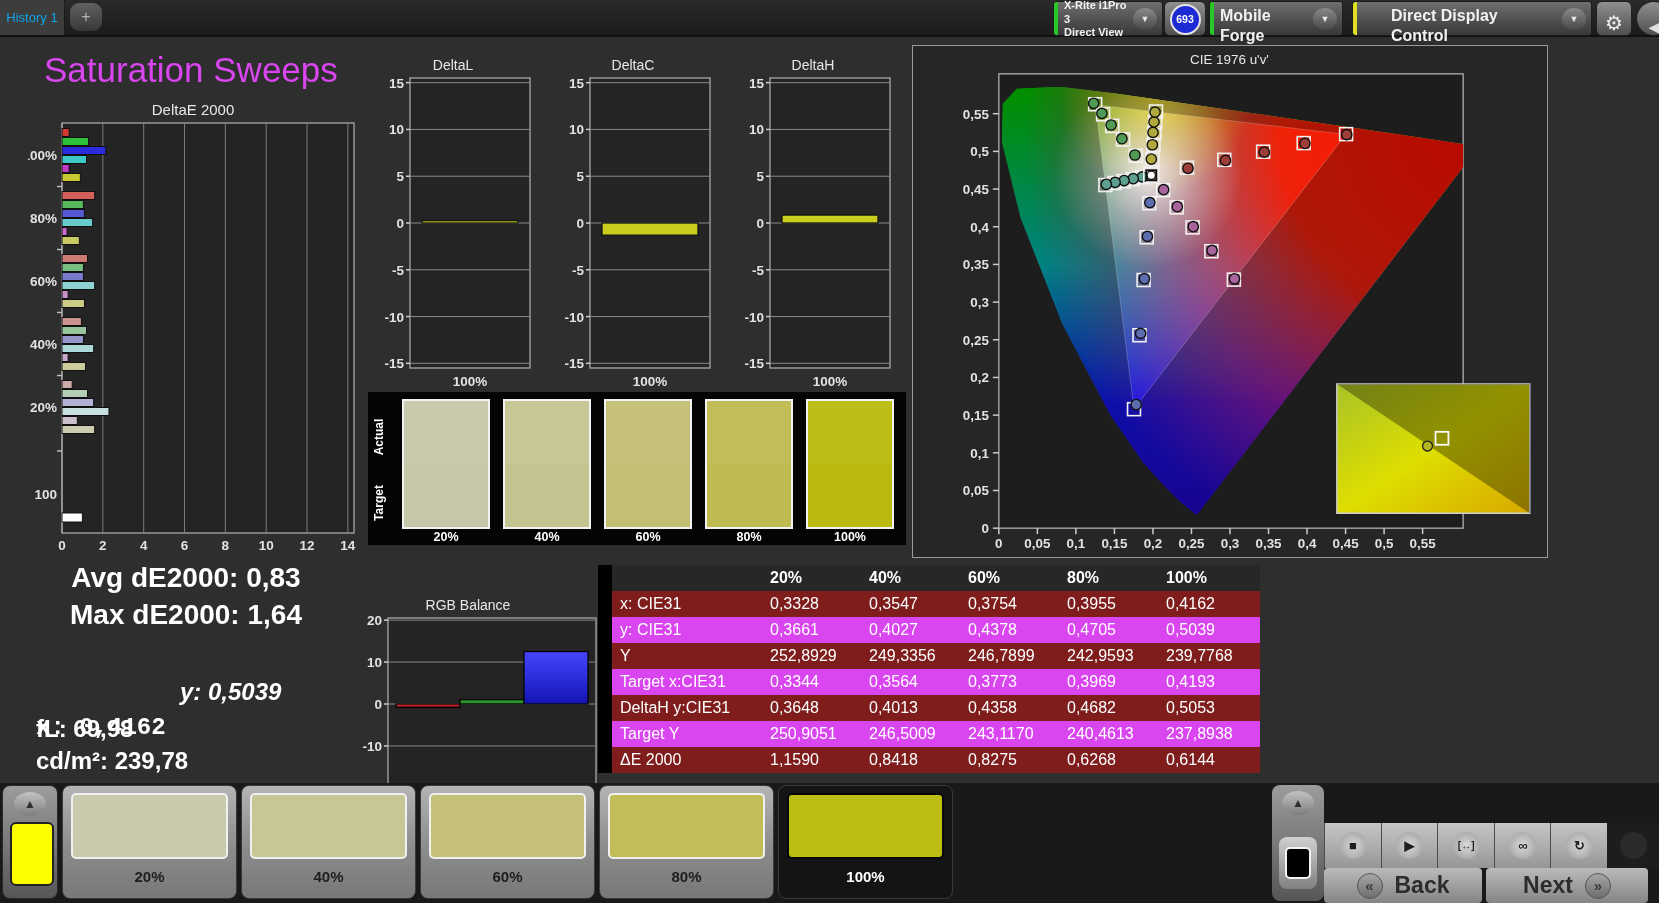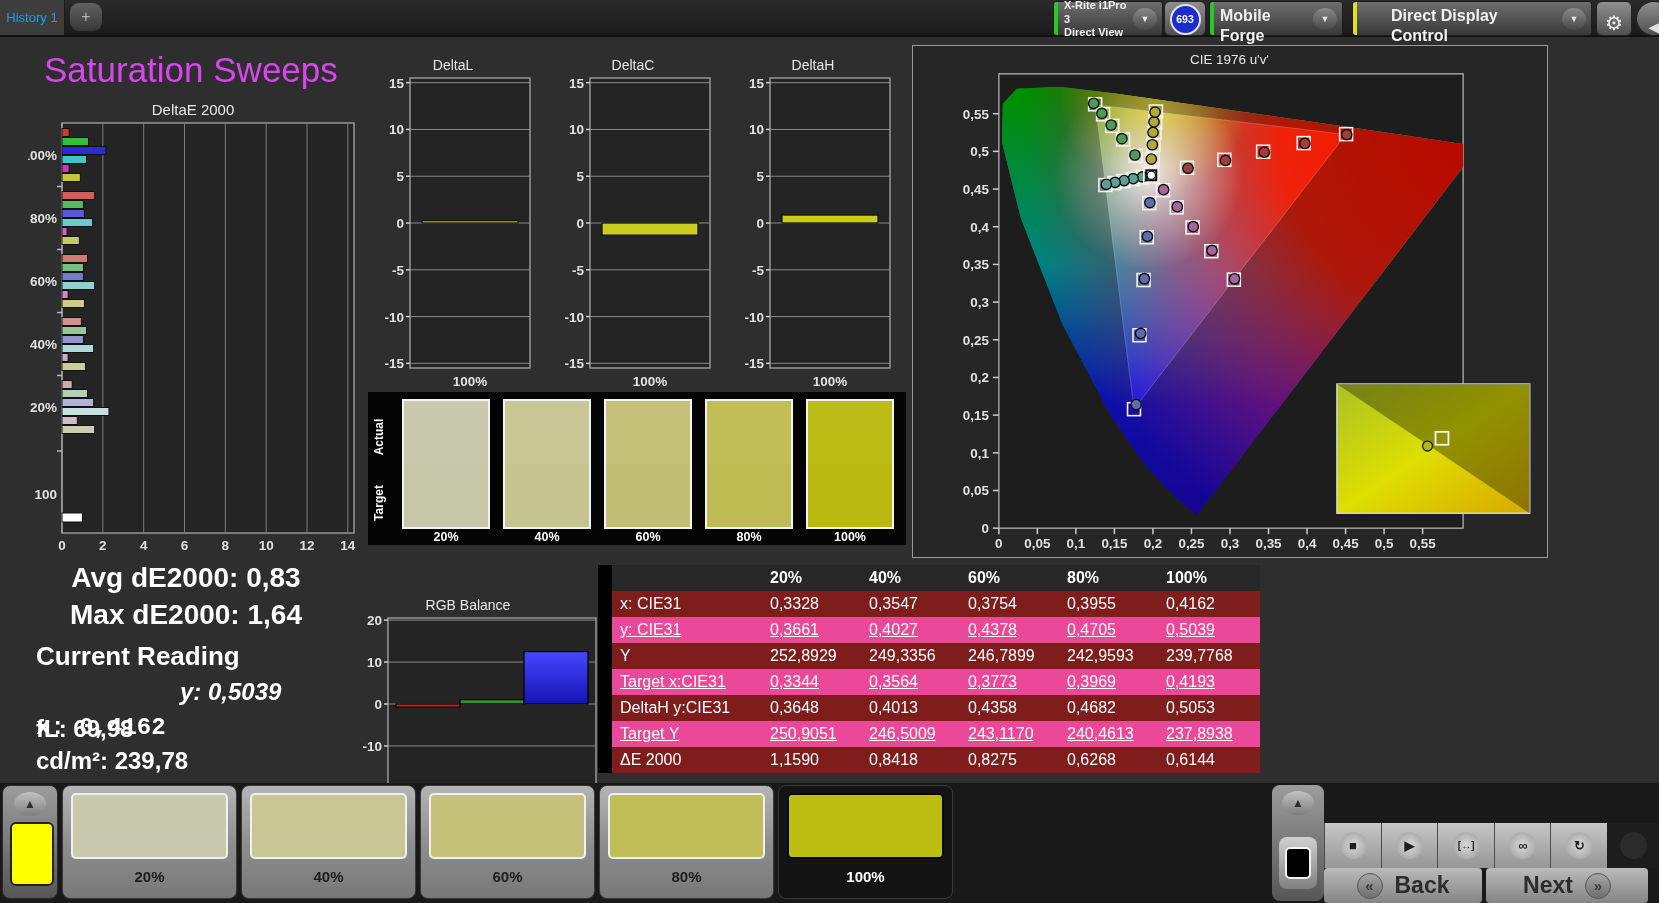--- a/index.html
+++ b/index.html
@@ -38,21 +38,21 @@
   #ciepanel{position:absolute;left:912px;top:45px;width:636px;height:513px;background:#262626;
             border:1.5px solid #9a9a9a;box-sizing:border-box;}
   
   #ctable{position:absolute;left:598px;top:565px;width:662px;}
   .trow{display:flex;height:26px;line-height:26px;font-size:16px;}
   .trow .c0{width:14px;background:#000;flex:none;}
   .trow .cl{width:152px;padding-left:8px;box-sizing:border-box;flex:none;}
   .trow .cv{width:99px;padding-left:6px;box-sizing:border-box;flex:none;}
   .thead{font-weight:bold;background:#272727;}
   .rdark{background:#7f1d1d;}
-  .rlight{background:#ec4899;text-decoration:underline;}
+  .rlight{background:#d946ef;}
   
   #bottombar{position:absolute;left:0;top:783px;width:1659px;height:120px;background:#191919;}
   #leftpanel{position:absolute;left:2px;top:2px;width:56px;height:114px;border-radius:8px;
              background:linear-gradient(#9c9c9c,#565656);border:1px solid #2a2a2a;box-sizing:border-box;}
   .upbtn{position:absolute;left:11px;top:6px;width:32px;height:24px;border-radius:50%;
          background:linear-gradient(#c2c2c2,#7e7e7e);color:#2e2e2e;font-size:12px;text-align:center;line-height:24px;}
   #patch{position:absolute;left:7px;top:36px;width:40px;height:60px;border-radius:6px;border:2px solid #222;}
   .sample{position:absolute;top:2px;width:175px;height:114px;border-radius:8px;border:1px solid #3a3a3a;
           background:linear-gradient(#b4b4b4 0%,#8c8c8c 55%,#787878 100%);box-sizing:border-box;}
   .sample.sel{background:#141414;}
@@ -484,21 +484,20 @@
         <rect x="426" y="340" width="194" height="130" fill="url(#gInset)" stroke="#d0d0d0" stroke-width="1.5"></rect>
         <path d="M426,340 L620,340 L620,470 Z" fill="rgba(40,40,0,0.42)"></path>
       <circle cx="517.18" cy="402.4" r="5" fill="#b4b41e" stroke="#222" stroke-width="1.3"></circle>
           <rect x="525.23" y="388.1" width="13" height="13" fill="none" stroke="#fafafa" stroke-width="1.8"></rect>
         </g>
     </svg>
   </div>
 
   <div class="statbig" style="top:562px;">Avg dE2000: 0,83</div>
   <div class="statbig" style="top:599px;">Max dE2000: 1,64</div>
-  <div class="statline" style="top:641px;font-size:26px;">Current Reading</div>
   <div class="statline" style="top:714px;font-family:Liberation Mono, monospace;">x: 0,4162</div>
   <div class="statline" style="top:678px;left:180px;font-style:italic;">y: 0,5039</div>
   <div class="statline" style="top:715px;">fL: 69,98</div>
   <div class="statline" style="top:747px;">cd/m²: 239,78</div>
 
   <div class="abs" style="left:348px;top:594px;">
     <svg id="svg-rgb" width="272" height="222">
         <text x="120" y="16" text-anchor="middle" font-size="14" fill="#e8e8e8">RGB Balance</text>
         <rect x="40" y="24" width="208" height="172" fill="#242424" stroke="#a8a8a8" stroke-width="1.3"></rect>
         <line x1="40" y1="26.097560975609753" x2="248" y2="26.097560975609753" stroke="#8a8a8a" stroke-width="1"></line>

